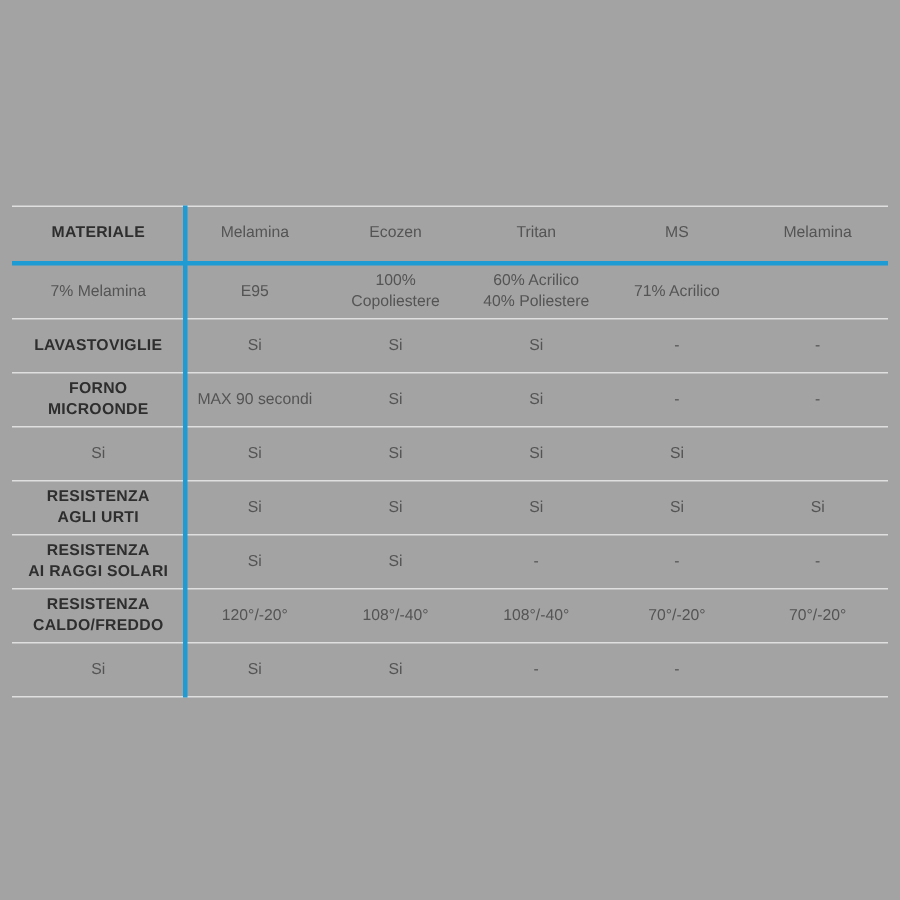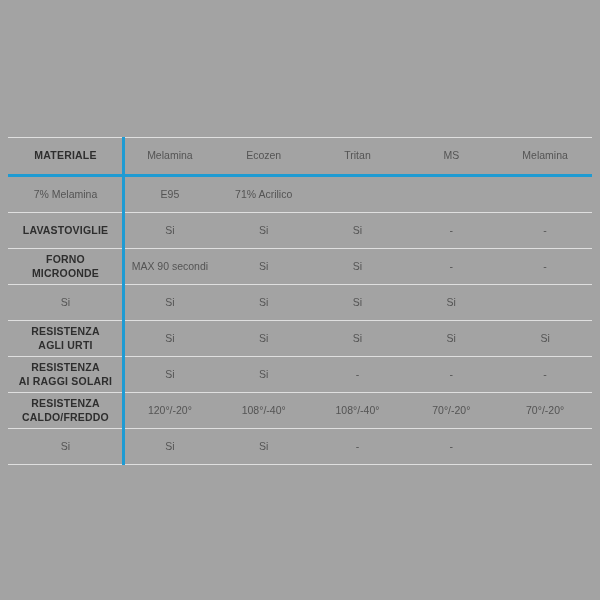--- a/index.html
+++ b/index.html
@@ -80,20 +80,23 @@
         <div class="cell colhead">Tritan</div>
         <div class="cell colhead">MS</div>
         <div class="cell colhead">Melamina</div>
       </div>
     <div class="accent-rule"></div>
     <div class="table-body">
 
     <div class="row">
           <div class="cell value">7% Melamina</div>
           <div class="cell value">E95</div>
+          <div class="cell value">100% Copoliestere</div>
+          <div class="cell value">60% Acrilico
+40% Poliestere</div>
           <div class="cell value">71% Acrilico</div>
         </div>
         <div class="row">
           <div class="cell rowlabel">LAVASTOVIGLIE</div>
           <div class="cell value">Si</div>
           <div class="cell value">Si</div>
           <div class="cell value">Si</div>
           <div class="cell value">-</div>
           <div class="cell value">-</div>
         </div>

